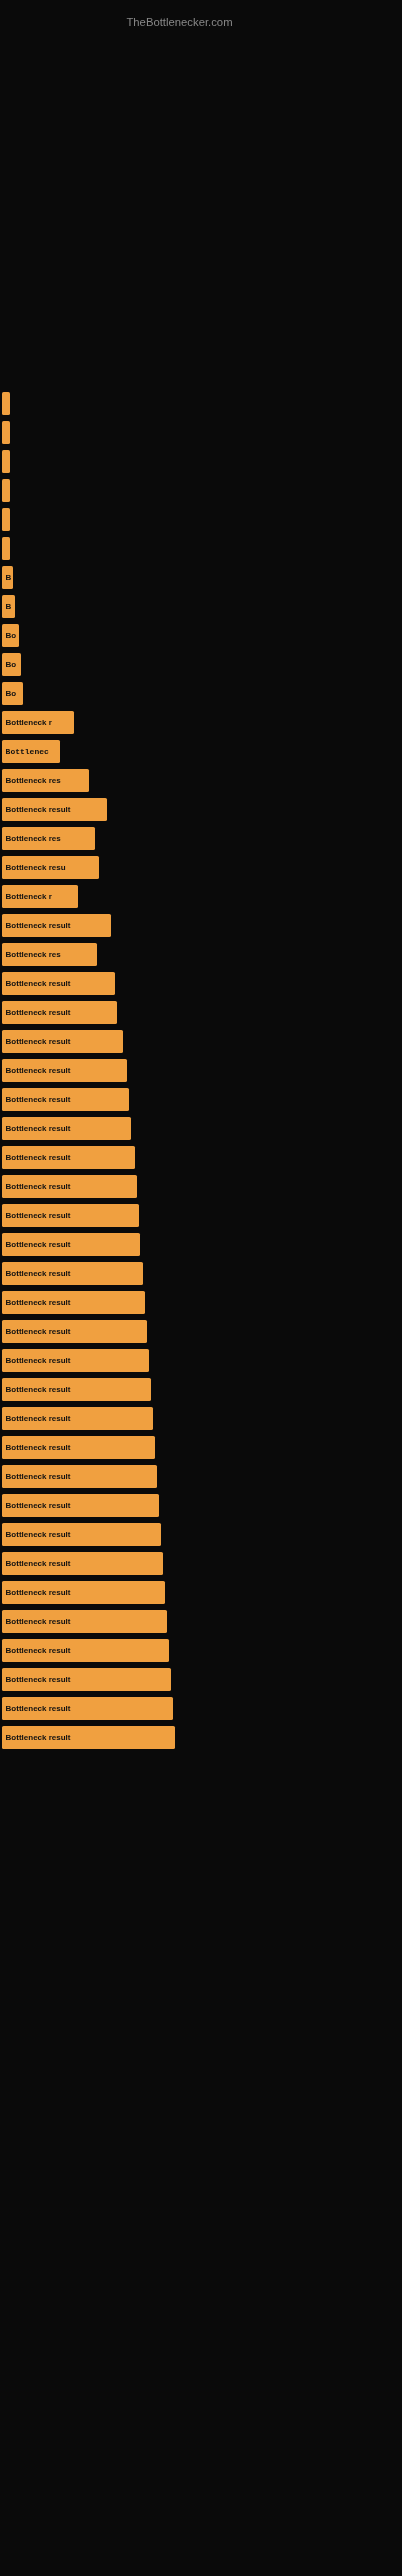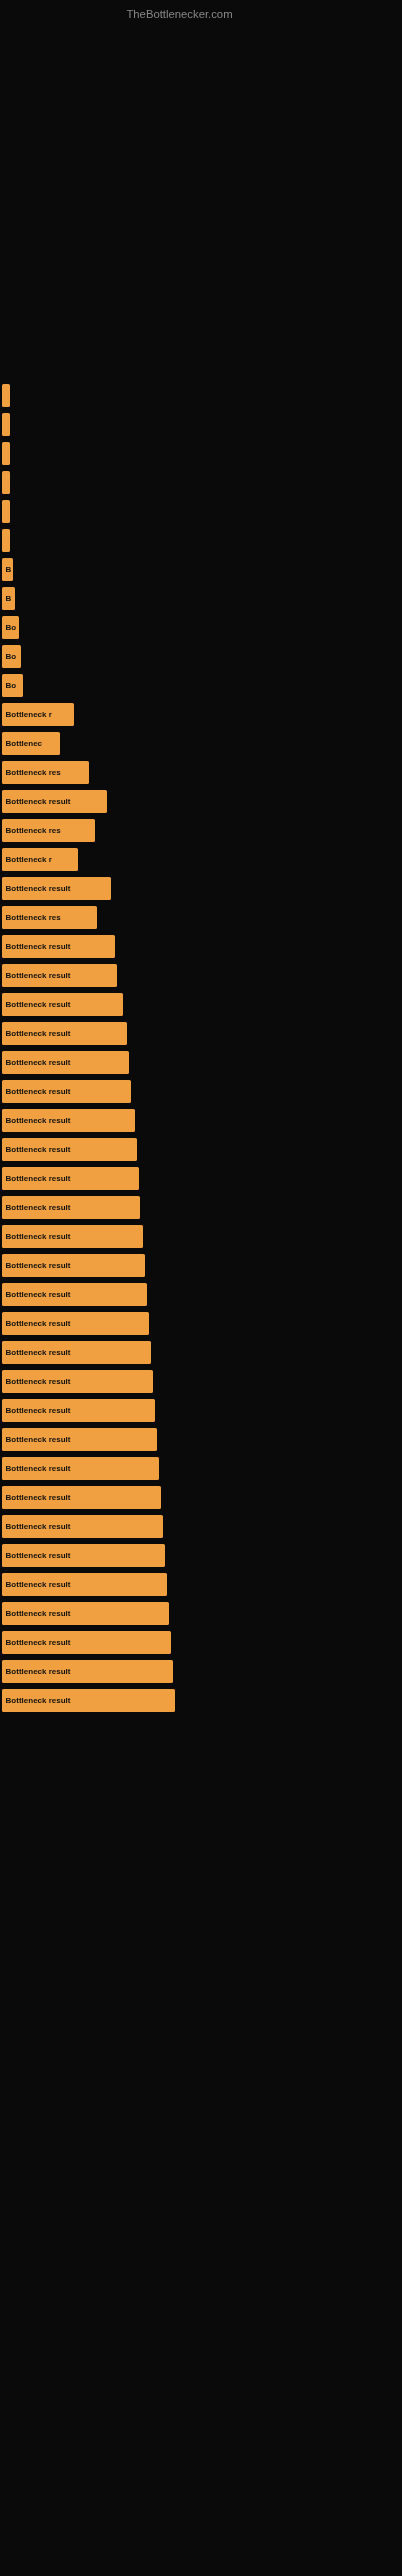--- a/index.html
+++ b/index.html
@@ -24,20 +24,21 @@
       height: 338px;
       margin: 8px auto;
       background: #0a0a0a;
       position: relative;
     }
 
     .page-wrapper {
       width: 359px;
       background: #0a0a0a;
       position: relative;
+      margin-top: 8px;
     }
 
     
     .bar-section {
       padding: 3.2px 0 3.2px 1.6px;
     }
 
     .bar-item {
       display: flex;
       align-items: center;
@@ -100,32 +101,35 @@
       <div class="bar-item">
         <div class="bar-fill" style="width: 19.3px;">Bo</div>
       </div>
       <div class="bar-item">
         <div class="bar-fill" style="width: 21px;">Bo</div>
       </div>
       <div class="bar-item">
         <div class="bar-fill" style="width: 72px;">Bottleneck r</div>
       </div>
       <div class="bar-item">
-        <div class="bar-fill" style="width: 58px;">Bottlenec</div>
+        <div class="bar-fill" style="width: 58px; font-family: Liberation Mono, monospace;">Bottlenec</div>
       </div>
       <div class="bar-item">
         <div class="bar-fill" style="width: 87px;">Bottleneck res</div>
       </div>
       <div class="bar-item">
         <div class="bar-fill" style="width: 105px;">Bottleneck result</div>
       </div>
       <div class="bar-item">
         <div class="bar-fill" style="width: 93px;">Bottleneck res</div>
       </div>
       <div class="bar-item">
+        <div class="bar-fill" style="width: 97px;">Bottleneck resu</div>
+      </div>
+      <div class="bar-item">
         <div class="bar-fill" style="width: 76px;">Bottleneck r</div>
       </div>
       <div class="bar-item">
         <div class="bar-fill" style="width: 109px;">Bottleneck result</div>
       </div>
       <div class="bar-item">
         <div class="bar-fill" style="width: 95px;">Bottleneck res</div>
       </div>
       <div class="bar-item">
         <div class="bar-fill" style="width: 113px;">Bottleneck result</div>

